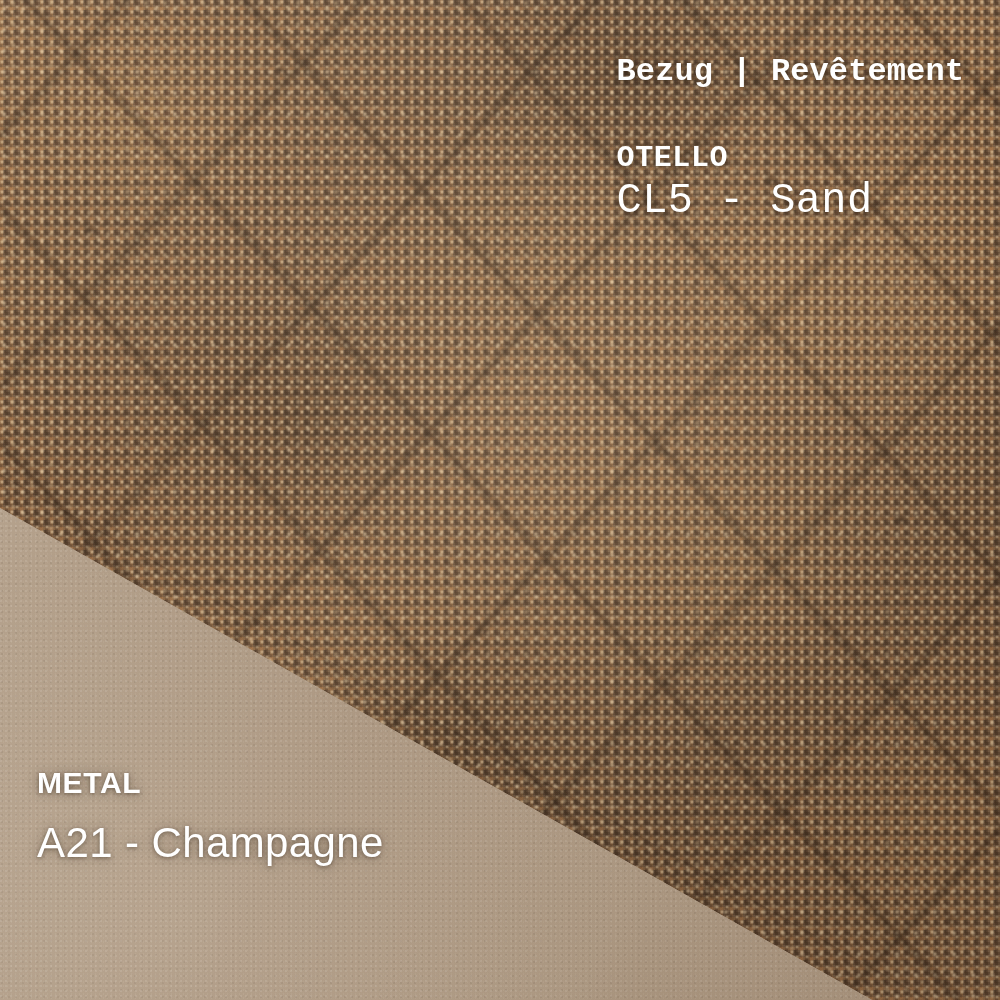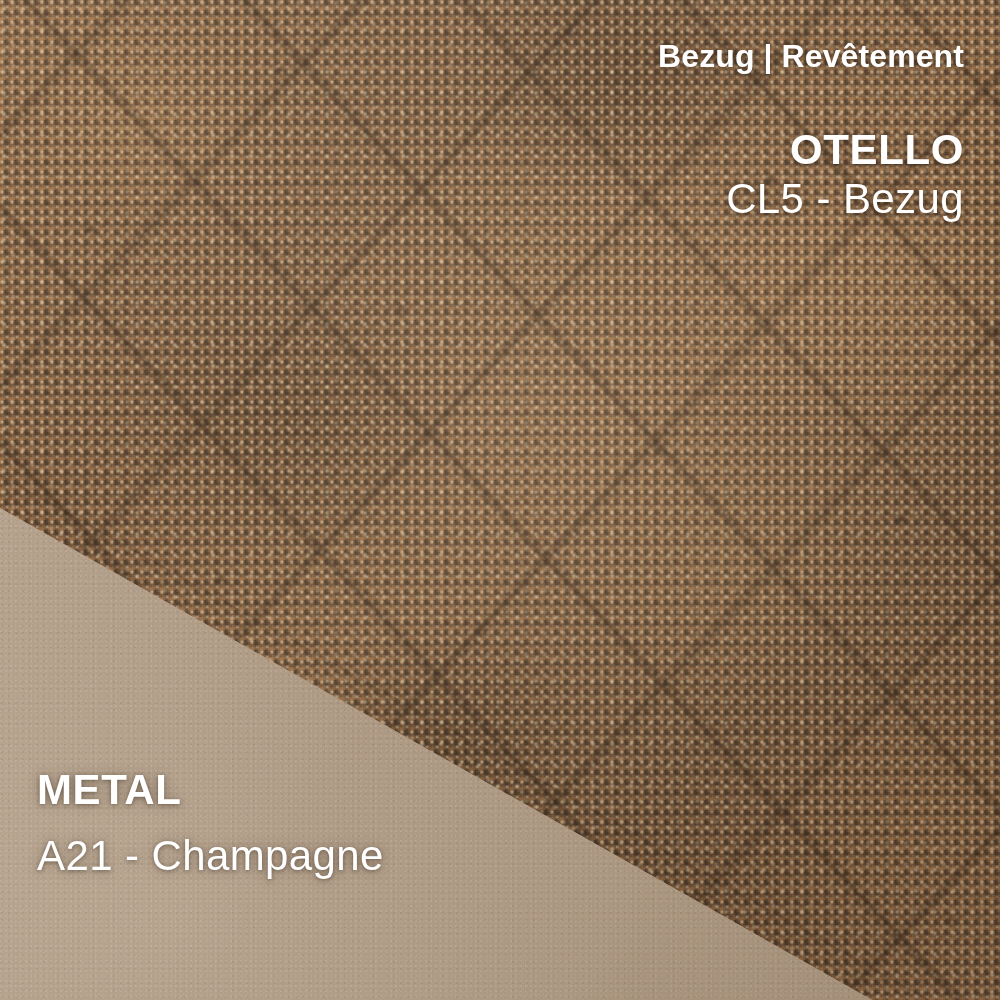--- a/index.html
+++ b/index.html
@@ -198,42 +198,42 @@
     pointer-events: none;
   }
 
   
   .label-block {
     position: absolute;
     color: #ffffff;
     text-shadow: 0 1px 4px rgba(30,18,8,0.42), 0 0 14px rgba(30,18,8,0.26);
   }
   .block-fabric {
-    top: 39px;
+    top: 54px;
     right: 36px;
-    text-align: right;
+    font-family: Liberation Mono, monospace;
   }
   .block-metal {
     left: 37px;
     top: 743px;
     text-align: left;
   }
 
   .kicker {
     font-size: 31px;
     font-weight: 700;
     letter-spacing: 0.1px;
     line-height: 1.12;
     white-space: nowrap;
   }
   .block-fabric .kicker { font-size: 32px; }
   .block-metal  .kicker { font-size: 30px; }
 
   .mat-name {
-    font-size: 42px;
+    font-size: 30px;
     font-weight: 700;
     letter-spacing: 0.6px;
     line-height: 1.08;
     white-space: nowrap;
   }
   .mat-code {
     font-size: 42px;
     font-weight: 300;
     letter-spacing: 0.4px;
     line-height: 1.1;
@@ -264,21 +264,21 @@
     <div class="metal-base"></div>
     <div class="metal-grain"></div>
     <div class="metal-sheen"></div>
   </div>
 
   <div class="seam"></div>
 
   <div class="label-block block-fabric">
     <div class="kicker">Bezug | Revêtement</div>
     <div class="mat-name">OTELLO</div>
-    <div class="mat-code">CL5 - Bezug</div>
+    <div class="mat-code">CL5 - Sand</div>
   </div>
 
   <div class="label-block block-metal">
     <div class="mat-name">METAL</div>
     <div class="mat-code">A21 - Champagne</div>
   </div>
 
 </div>
 
 </body></html>

